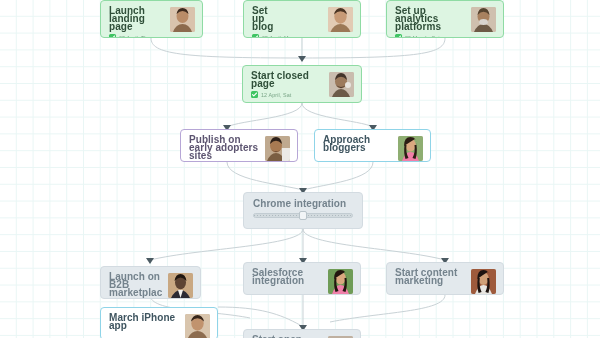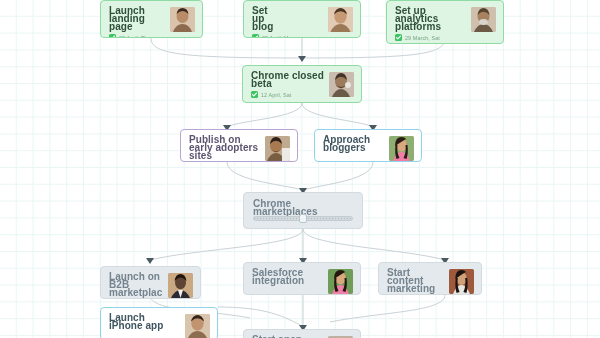--- a/index.html
+++ b/index.html
@@ -235,21 +235,21 @@
     <div class="avatar">
       <svg viewBox="0 0 25 25">
           <rect width="25" height="25" fill="#e2cbb4"></rect>
           <ellipse cx="12.5" cy="9.5" rx="6.2" ry="7.2" fill="#c79a76"></ellipse>
           <path d="M2.5 25 q3.5-8 10-8 t10 8z" fill="#9b7856"></path>
           <path d="M6 7.5 q6.5-6.5 13 0 q-1.5-6.5-6.5-6.5 t-6.5 6.5z" fill="#4a3423"></path>
         </svg>
     </div>
   </div>
 
-  <div class="node green" style="left:386px;top:0px;width:118px;height:44px;">
+  <div class="node green" style="left:386px;top:0px;width:118px;height:38px;">
     <div class="node-body">
       <div class="node-title">Set up analytics platforms</div>
       <div class="node-meta">
         <span class="check-icon">
           <svg viewBox="0 0 10 10">
               <path d="M2.2 5.1 L4 7 L7.8 2.9" stroke="#ffffff" stroke-width="1.6" fill="none" stroke-linecap="round" stroke-linejoin="round"></path>
             </svg>
         </span>
         <span class="node-date">29 March, Sat</span>
       </div>
@@ -260,21 +260,21 @@
           <ellipse cx="12.5" cy="9.5" rx="6" ry="7" fill="#a8815f"></ellipse>
           <path d="M3 25 q3.5-8 9.5-8 t9.5 8z" fill="#6d5a46"></path>
           <path d="M6.5 8 q6-6.5 12 0 q-1-7-6-7 t-6 7z" fill="#55432f"></path>
           <ellipse cx="12.5" cy="15" rx="4.5" ry="3" fill="#d8d3cd"></ellipse>
         </svg>
     </div>
   </div>
 
   <div class="node green" style="left:242px;top:65px;width:120px;height:38px;">
     <div class="node-body">
-      <div class="node-title">Chrome closed beta</div>
+      <div class="node-title">Start closed page</div>
       <div class="node-meta">
         <span class="check-icon">
           <svg viewBox="0 0 10 10">
               <path d="M2.2 5.1 L4 7 L7.8 2.9" stroke="#ffffff" stroke-width="1.6" fill="none" stroke-linecap="round" stroke-linejoin="round"></path>
             </svg>
         </span>
         <span class="node-date">12 April, Sat</span>
       </div>
     </div>
     <div class="avatar">
@@ -298,39 +298,39 @@
           <rect width="25" height="25" fill="#bfa98f"></rect>
           <ellipse cx="11" cy="9.5" rx="6" ry="7" fill="#a87a52"></ellipse>
           <path d="M2 25 q3.5-8 9-8 t9 8z" fill="#7a5e42"></path>
           <path d="M5 8 q6-6.5 12 0 q-1-7-6-7 t-6 7z" fill="#2e2018"></path>
           <path d="M6 13 q5 6 10 0 q-5 5-10 0z" fill="#2e2018"></path>
           <rect x="17" y="12" width="8" height="13" fill="#eceae6"></rect>
         </svg>
     </div>
   </div>
 
-  <div class="node blue" style="left:314px;top:129px;width:108px;height:33px;">
+  <div class="node blue" style="left:314px;top:129px;width:117px;height:33px;">
     <div class="node-body">
       <div class="node-title">Approach bloggers</div>
     </div>
     <div class="avatar">
       <svg viewBox="0 0 25 25">
           <rect width="25" height="25" fill="#8fae72"></rect>
           <path d="M4 25 q3-9 8.5-9 t8.5 9z" fill="#f27ea8"></path>
           <ellipse cx="12.5" cy="9" rx="5.2" ry="6.5" fill="#d9a87f"></ellipse>
           <path d="M6 10 q0-9 6.5-9 t6.5 9 q0-5-2 -7 q-5 3-11 7z" fill="#2c1d14"></path>
           <path d="M6.5 9 q-1 8 1 14 l3-1 q-3-6-2-13z" fill="#2c1d14"></path>
           <path d="M18.5 9 q1 8-1 14 l-3-1 q3-6 2-13z" fill="#2c1d14"></path>
         </svg>
     </div>
   </div>
 
   <div class="node grey" style="left:243px;top:192px;width:120px;height:37px;padding:7px 9px 8px 9px;">
     <div class="node-body">
-      <div class="node-title">Chrome marketplaces</div>
+      <div class="node-title">Chrome integration</div>
       <div class="slider">
         <div class="slider-track"></div>
         <div class="slider-thumb" style="left:50%;"></div>
       </div>
     </div>
   </div>
 
   <div class="node grey" style="left:100px;top:266px;width:101px;height:33px;">
     <div class="node-body">
       <div class="node-title">Launch on B2B marketplaces</div>
@@ -355,39 +355,39 @@
           <rect width="25" height="25" fill="#6f9c57"></rect>
           <path d="M4 25 q3-9 8.5-9 t8.5 9z" fill="#f07fa9"></path>
           <ellipse cx="12.5" cy="9" rx="5.2" ry="6.5" fill="#d9a87f"></ellipse>
           <path d="M6 10 q0-9 6.5-9 t6.5 9 q0-5-2-7 q-5 3-11 7z" fill="#23170f"></path>
           <path d="M6.5 9 q-1 8 1 14 l3-1 q-3-6-2-13z" fill="#23170f"></path>
           <path d="M18.5 9 q1 8-1 14 l-3-1 q3-6 2-13z" fill="#23170f"></path>
         </svg>
     </div>
   </div>
 
-  <div class="node grey" style="left:378px;top:262px;width:104px;height:33px;">
+  <div class="node grey" style="left:386px;top:262px;width:118px;height:33px;">
     <div class="node-body">
       <div class="node-title">Start content marketing</div>
     </div>
     <div class="avatar">
       <svg viewBox="0 0 25 25">
           <rect width="25" height="25" fill="#9e5a3c"></rect>
           <path d="M4 25 q3.5-9 8.5-9 t8.5 9z" fill="#e8e6e2"></path>
           <ellipse cx="12.5" cy="9.5" rx="5.2" ry="6.5" fill="#d0a078"></ellipse>
           <path d="M6.3 10 q0-9 6.2-9 t6.2 9 q0-5-2-7 q-5 3-10.4 7z" fill="#1d1310"></path>
           <path d="M6.8 9 q-1.2 9 0.8 15 l3-1 q-2.8-6-1.8-14z" fill="#1d1310"></path>
           <path d="M18.2 9 q1.2 9-0.8 15 l-3-1 q2.8-6 1.8-14z" fill="#1d1310"></path>
         </svg>
     </div>
   </div>
 
   <div class="node blue" style="left:100px;top:307px;width:118px;height:33px;">
     <div class="node-body">
-      <div class="node-title">Launch iPhone app</div>
+      <div class="node-title">March iPhone app</div>
     </div>
     <div class="avatar">
       <svg viewBox="0 0 25 25">
           <rect width="25" height="25" fill="#d9c5ad"></rect>
           <ellipse cx="12.5" cy="9.5" rx="6.2" ry="7.2" fill="#c1936e"></ellipse>
           <path d="M2.5 25 q3.5-8 10-8 t10 8z" fill="#8d6c4f"></path>
           <path d="M6 7.5 q6.5-6.5 13 0 q-1.5-6.5-6.5-6.5 t-6.5 6.5z" fill="#36251a"></path>
         </svg>
     </div>
   </div>

